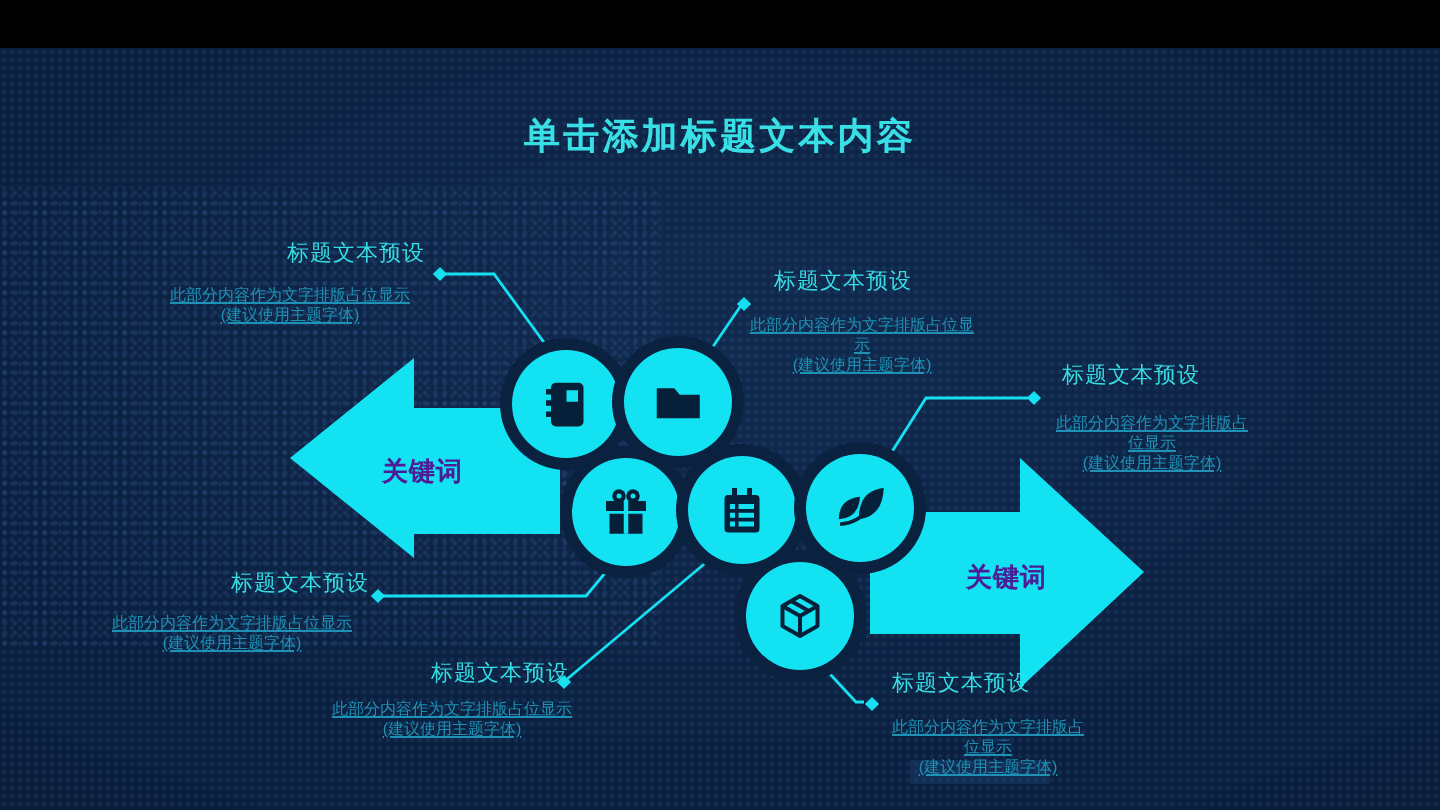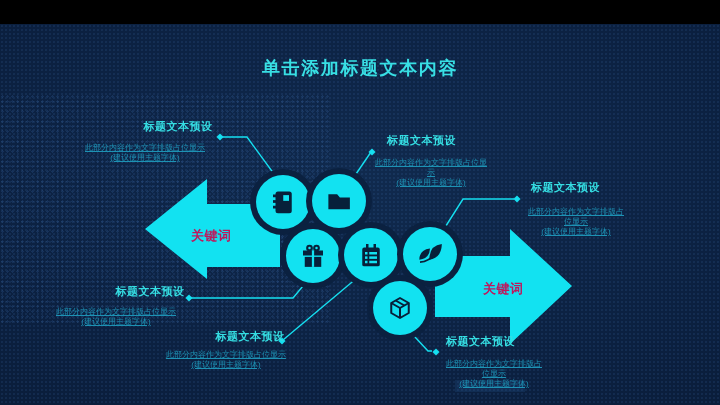--- a/index.html
+++ b/index.html
@@ -31,38 +31,38 @@
   .arrow{position:absolute;background:#12e2f1;}
   .arrow-left{
     left:145px;top:155px;width:135px;height:100px;
     clip-path:polygon(0px 50px,62px 0px,62px 25px,135px 25px,135px 88px,62px 88px,62px 100px);
   }
   .arrow-right{
     left:435px;top:205px;width:137px;height:115px;
     clip-path:polygon(0px 27px,75px 27px,75px 0px,137px 57px,75px 115px,75px 88px,0px 88px);
   }
   .arrow-label{
-    position:absolute;font-size:13px;color:#be185d;font-weight:bold;letter-spacing:0.5px;
+    position:absolute;font-size:13px;color:#4c1d95;font-weight:bold;letter-spacing:0.5px;
   }
   .arrow-left .arrow-label{left:46px;top:48px;}
   .arrow-right .arrow-label{left:48px;top:51px;}
   .lines{position:absolute;inset:0;pointer-events:none;}
   .circle{
     position:absolute;width:54px;height:54px;border-radius:50%;
     background:#12e2f1;box-shadow:0 0 0 6px #0b2140;
     display:flex;align-items:center;justify-content:center;
   }
   .c-notebook{left:256px;top:151px;}
   .c-folder{left:312px;top:150px;}
   .c-gift{left:286px;top:205px;}
   .c-calendar{left:344px;top:204px;}
   .c-leaf{left:403px;top:203px;}
   .c-box{left:373px;top:257px;}
   .heading{
-    position:absolute;font-size:11px;font-weight:bold;color:#35dde2;letter-spacing:0.5px;
+    position:absolute;font-size:11px;font-weight:normal;color:#35dde2;letter-spacing:0.5px;
   }
   .bodytext{
     position:absolute;font-size:8px;line-height:10px;color:#1d92b4;text-decoration:underline;
   }
   .ta-c{text-align:center;} .ta-l{text-align:left;}
   .h-tl{left:98px;top:95px;width:160px;}
   .b-tl{left:65px;top:119px;width:160px;}
   .h-tm{left:387px;top:109px;}
   .b-tm{left:375px;top:134px;width:112px;}
   .h-r{left:531px;top:156px;}

